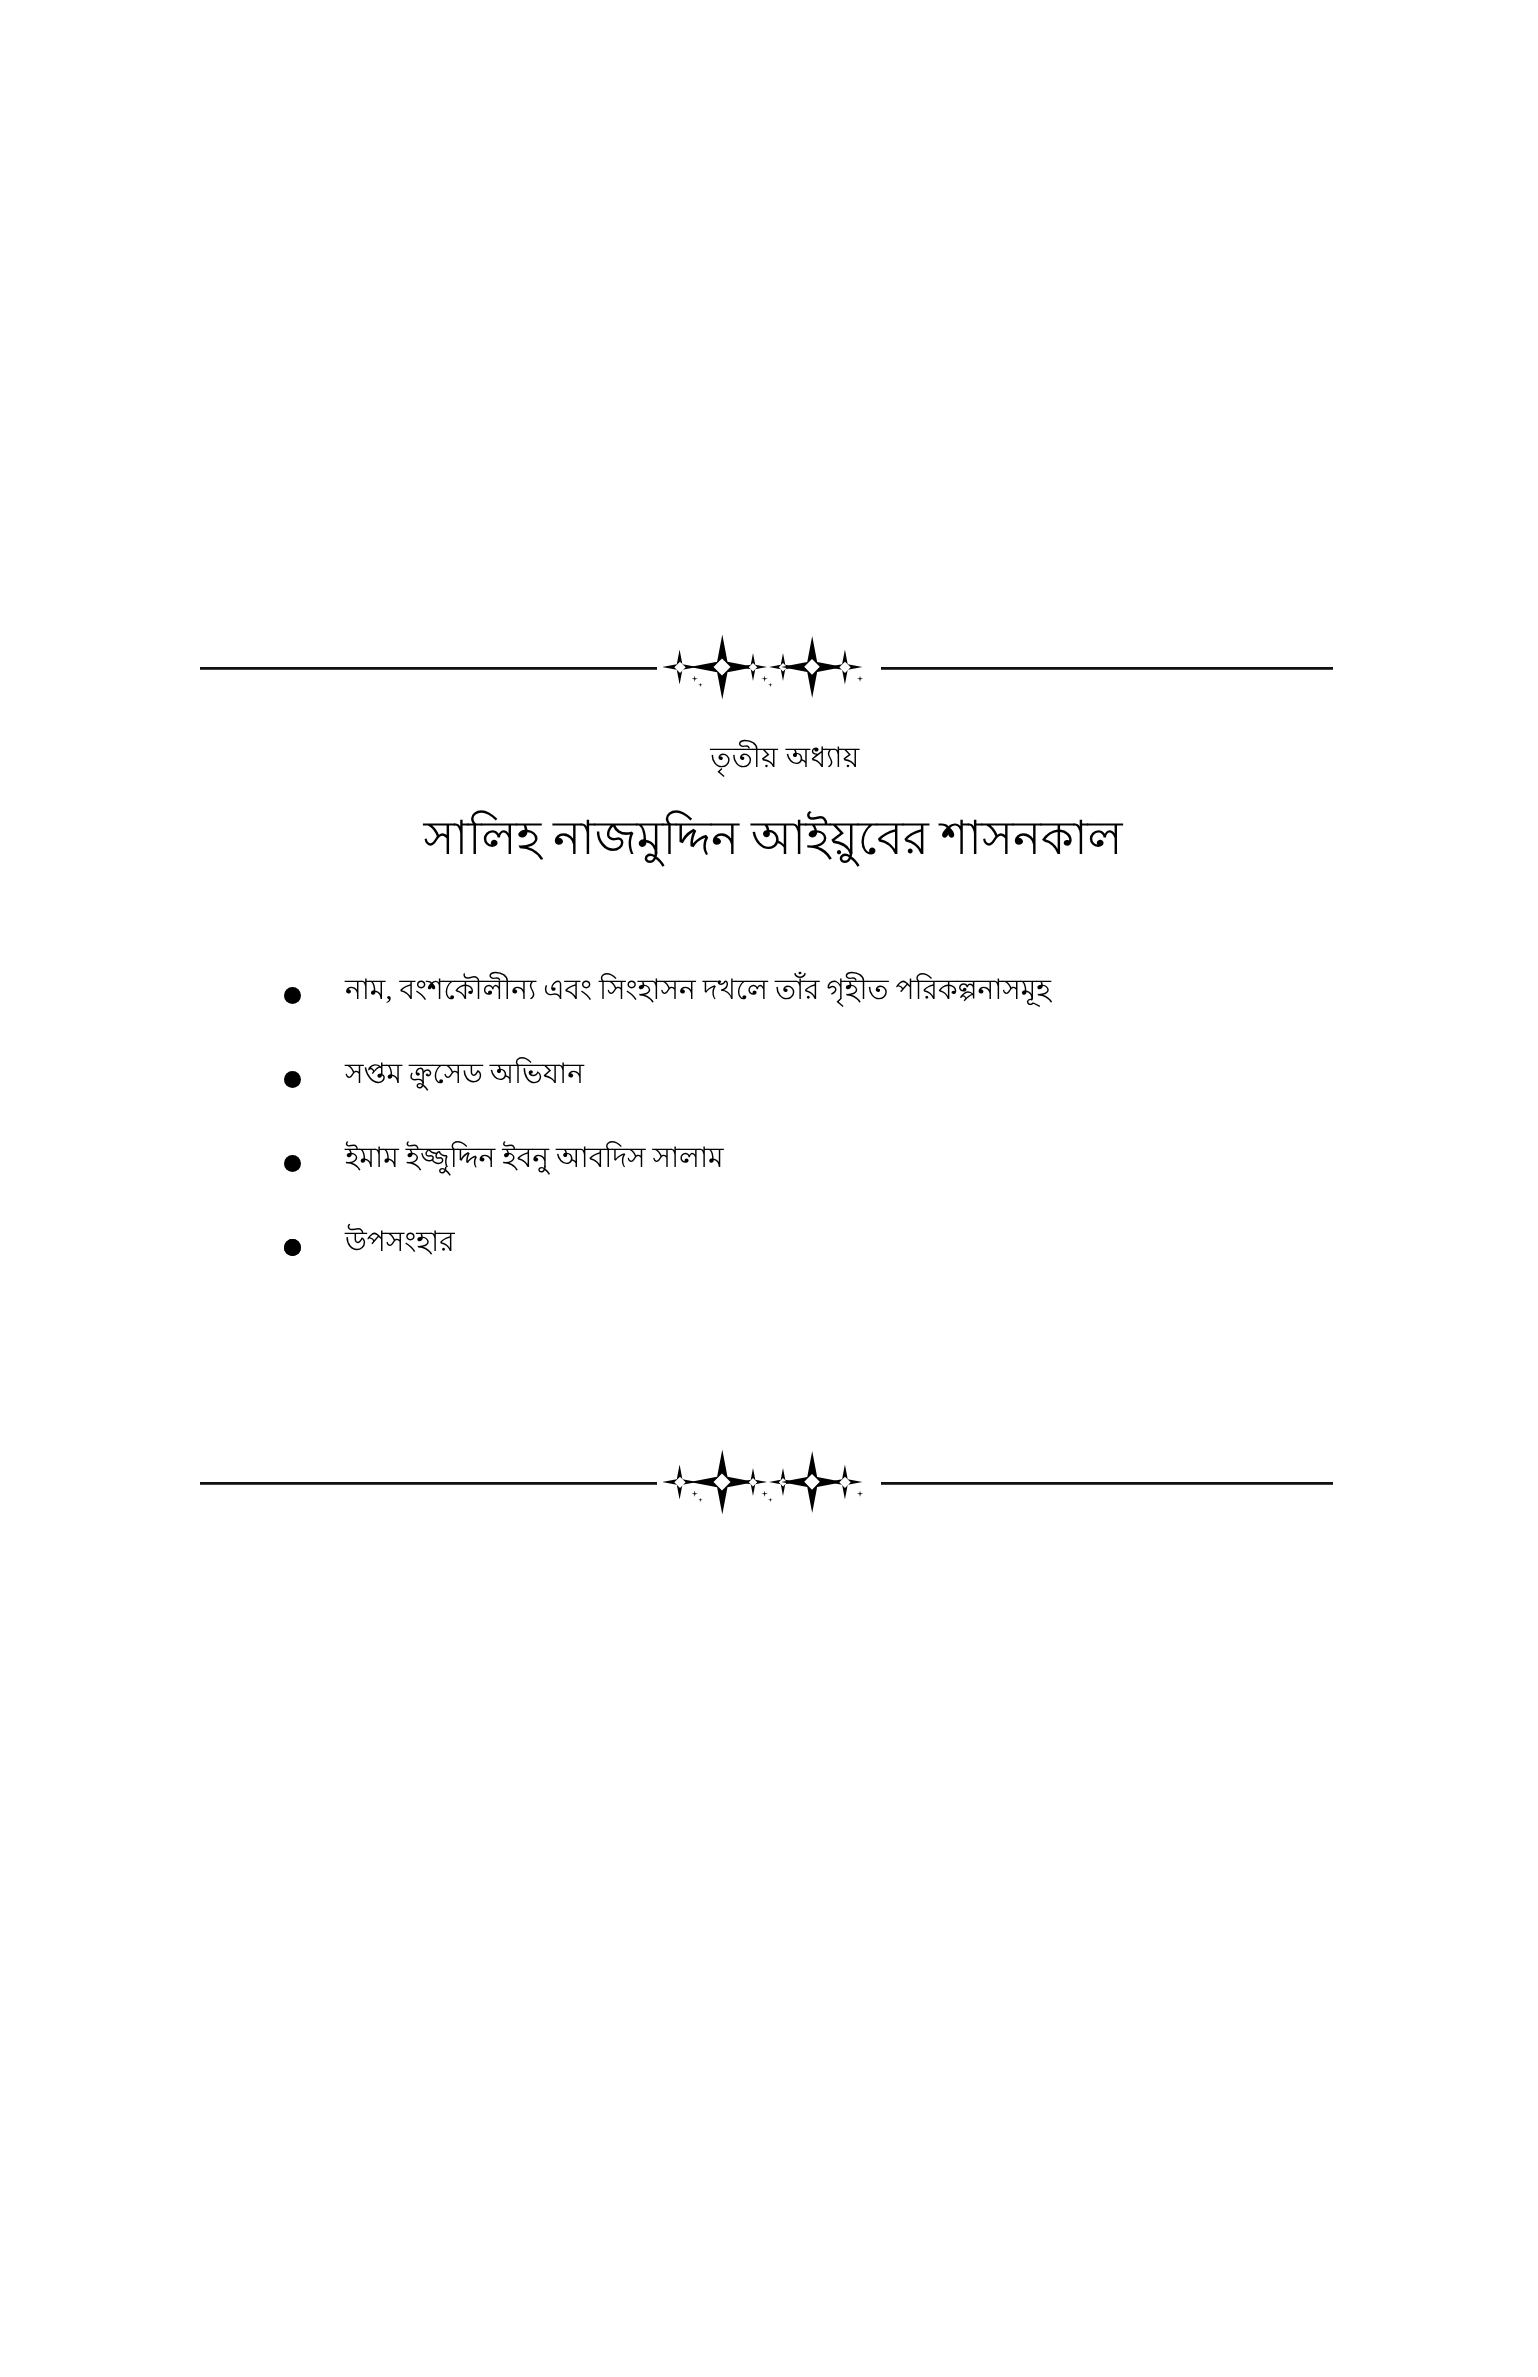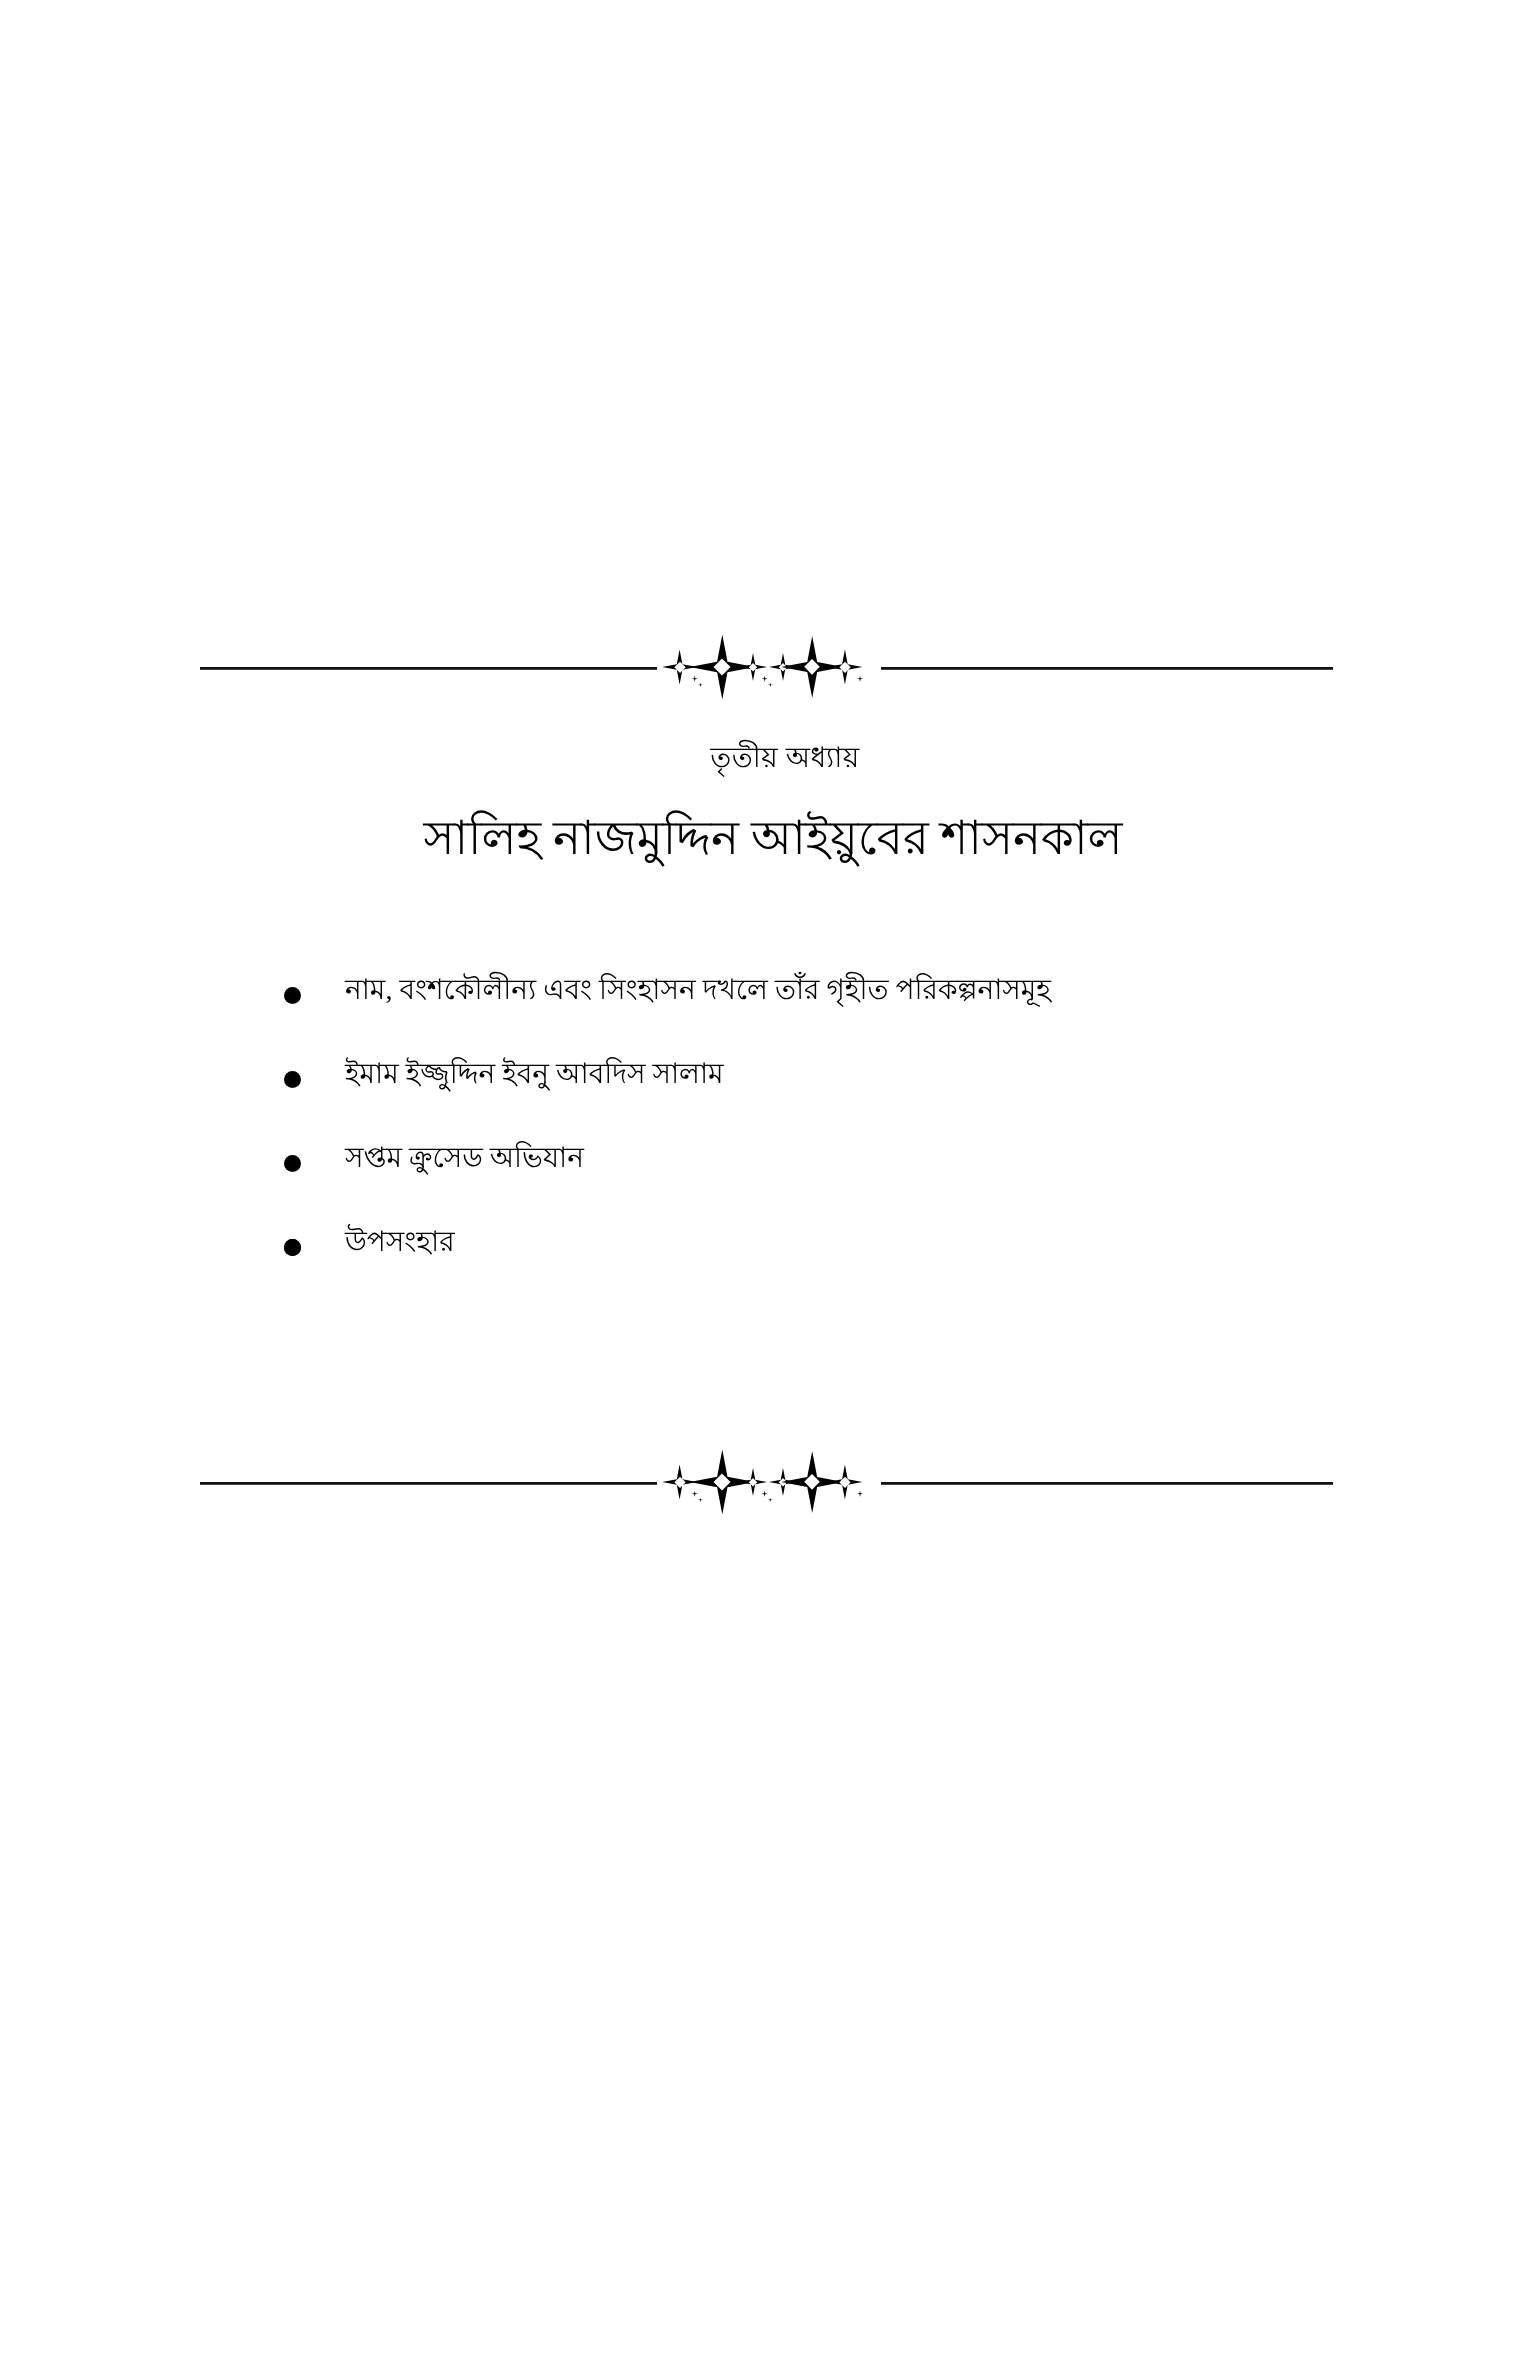--- a/index.html
+++ b/index.html
@@ -197,25 +197,25 @@
 
   <h1 class="chapter-title" style="top: 806px; margin: 4px;">সালিহ নাজমুদ্দিন আইয়ুবের শাসনকাল</h1>
 
   <ul class="toc" style="top: 956px;">
     <li>
       <span class="dot"></span>
       <span>নাম, বংশকৌলীন্য এবং সিংহাসন দখলে তাঁর গৃহীত পরিকল্পনাসমূহ</span>
     </li>
     <li>
       <span class="dot"></span>
+      <span>সপ্তম ক্রুসেড অভিযান</span>
+    </li>
+    <li>
+      <span class="dot"></span>
       <span>ইমাম ইজ্জুদ্দিন ইবনু আবদিস সালাম</span>
-    </li>
-    <li>
-      <span class="dot"></span>
-      <span>সপ্তম ক্রুসেড অভিযান</span>
     </li>
     <li>
       <span class="dot"></span>
     </li>
     <li>
       <span class="dot"></span>
       <span>উপসংহার</span>
     </li>
   </ul>
 

